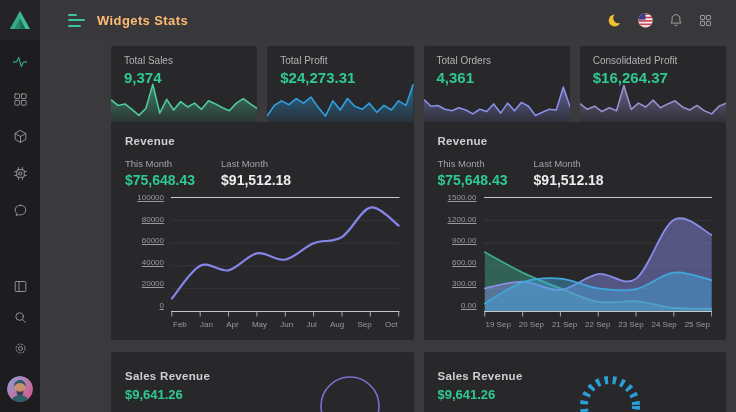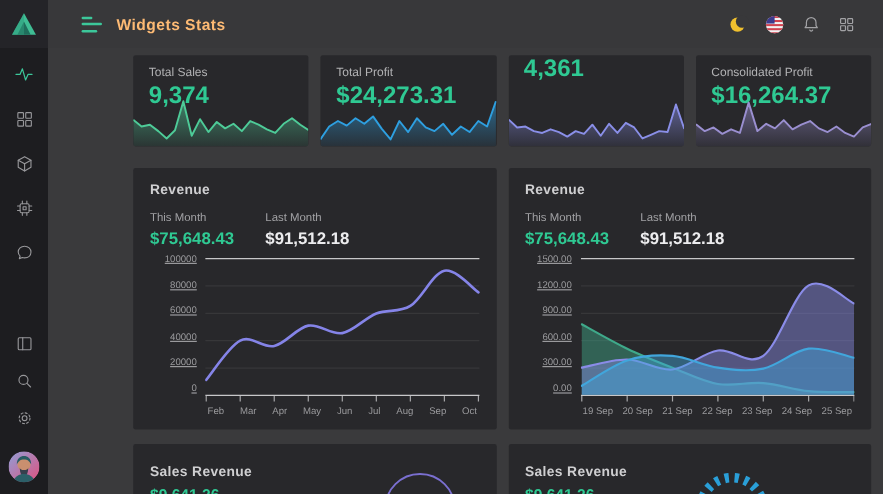--- a/index.html
+++ b/index.html
@@ -29,25 +29,25 @@
   .header-right{ margin-left:auto; display:flex; align-items:center; gap:13px;}
   .hicon{ width:17px; height:17px; display:flex; align-items:center; justify-content:center; cursor:pointer;}
   .hicon svg{ display:block;}
   
   .main{ margin-left:40px; padding:6px 10px 0 26px;}
   .row{ display:flex; gap:10px;padding-left:45px;}
   .card{ background:#28282b; border-radius:2px; position:relative; overflow:hidden;}
   
   .stat-card{ flex:1; height:76px;}
   .stat-label{ font-size:10px; color:#b2b2b4; margin:9px 0 3px 13px;}
-  .stat-value{ font-size:20px; font-weight:bold; color:#2fc993; margin-left:13px;}
+  .stat-value{ font-size:15px; font-weight:bold; color:#2fc993; margin-left:13px;}
   .spark{ position:absolute; left:0; right:0; bottom:0; height:42px; width:100%;}
   .spark svg{ width:100%; height:100%; display:block;}
   
-  .rev-row{ margin-top:18px;}
+  .rev-row{ }
   .rev-card{ flex:1; height:218px; padding:13px 14px;}
   .card-title{ font-size:11.5px; font-weight:bold; color:#cfcfd1; letter-spacing:.3px;}
   .rev-stats{ display:flex; gap:26px; margin-top:11px;}
   .rev-col .lbl{ font-size:9.5px; color:#a2a2a5; margin-bottom:3px;}
   .rev-col .val{ font-size:14px; font-weight:bold; color:#ececee;}
   .rev-col .val.green{ color:#2fc993;}
   .chart-grid{ display:grid; grid-template-columns:46px 1fr; margin-top:9px;}
   .yticks{ display:flex; flex-direction:column; justify-content:space-between; align-items:flex-end;
     height:116px; padding-right:7px; margin-top:-3px;}
   .yticks span{ font-size:8px; color:#9a9a9d; line-height:8px;text-decoration:underline;}
@@ -230,20 +230,21 @@
                 <stop offset="0" stop-color="#2e9fe0" stop-opacity="0.55"></stop>
                 <stop offset="1" stop-color="#2e9fe0" stop-opacity="0.08"></stop>
               </linearGradient>
             </defs>
             <polygon points="0,29.28 5,20.6 10,16.88 15,19.98 20,15.02 25,18.74 30,13.78 35,22.15 40,29.28 45,16.88 50,24.32 55,15.02 60,21.22 65,23.7 70,18.74 75,26.18 80,20.6 85,24.32 90,16.88 95,20.6 100,3.55 100,34 0,34" fill="url(#sg1)"></polygon>
             <polyline points="0,29.28 5,20.6 10,16.88 15,19.98 20,15.02 25,18.74 30,13.78 35,22.15 40,29.28 45,16.88 50,24.32 55,15.02 60,21.22 65,23.7 70,18.74 75,26.18 80,20.6 85,24.32 90,16.88 95,20.6 100,3.55" fill="none" stroke="#2e9fe0" stroke-width="1.6" stroke-linejoin="round" vector-effect="non-scaling-stroke"></polyline>
           </svg>
         </div>
     </div>
     <div class="card stat-card">
+      <div class="stat-label">Total Orders</div>
       <div class="stat-value">4,361</div>
       <div class="spark">
           <svg preserveAspectRatio="none" viewBox="0 0 100 34">
             <defs>
               <linearGradient id="sg2" x1="0" y1="0" x2="0" y2="1">
                 <stop offset="0" stop-color="#8a8fe8" stop-opacity="0.55"></stop>
                 <stop offset="1" stop-color="#8a8fe8" stop-opacity="0.08"></stop>
               </linearGradient>
             </defs>
             <polygon points="0,15.95 4.76,21.22 9.52,20.6 14.29,23.7 19.05,24.94 23.81,22.46 28.57,24.32 33.33,27.42 38.1,23.7 42.86,25.56 47.62,19.36 52.38,26.8 57.14,18.74 61.9,24.94 66.67,18.12 71.43,21.22 76.19,28.66 80.95,26.18 85.71,23.7 90.48,24.32 95.24,5.72 100,22.15 100,34 0,34" fill="url(#sg2)"></polygon>
@@ -307,21 +308,21 @@
               <line x1="280" y1="115" x2="280" y2="119.5" stroke="#a8a8aa" stroke-width="1" vector-effect="non-scaling-stroke"></line>
               <line x1="349.5" y1="115" x2="349.5" y2="119.5" stroke="#a8a8aa" stroke-width="1" vector-effect="non-scaling-stroke"></line>
               <line x1="419" y1="115" x2="419" y2="119.5" stroke="#a8a8aa" stroke-width="1" vector-effect="non-scaling-stroke"></line>
               <line x1="488.5" y1="115" x2="488.5" y2="119.5" stroke="#a8a8aa" stroke-width="1" vector-effect="non-scaling-stroke"></line>
               <line x1="558" y1="115" x2="558" y2="119.5" stroke="#a8a8aa" stroke-width="1" vector-effect="non-scaling-stroke"></line>
               <path d="M2,101.57C13.583333333333334,96.10833333333332 48.33333333333333,73.50833333333333 71.5,68.8C94.66666666666667,64.09166666666667 117.83333333333333,75.39166666666667 141,73.32C164.16666666666666,71.24833333333332 187.33333333333334,58.15833333333333 210.5,56.37C233.66666666666666,54.58166666666666 256.8333333333333,64.285 280,62.59C303.1666666666667,60.895 326.3333333333333,49.968333333333334 349.5,46.2C372.6666666666667,42.43166666666667 395.8333333333333,45.91333333333333 419,39.98C442.1666666666667,34.04666666666667 465.3333333333333,12.501666666666665 488.5,10.6C511.6666666666667,8.698333333333334 546.4166666666666,25.575 558,28.57" fill="none" stroke="#8584e8" stroke-width="2.2" stroke-linecap="round" vector-effect="non-scaling-stroke"></path>
             </svg>
         </div>
         <div class="xticks">
           <span>Feb</span>
-          <span>Mar</span>
+          <span>Jan</span>
           <span>Apr</span>
           <span>May</span>
           <span>Jun</span>
           <span>Jul</span>
           <span>Aug</span>
           <span>Sep</span>
           <span>Oct</span>
         </div>
       </div>
     </div>

